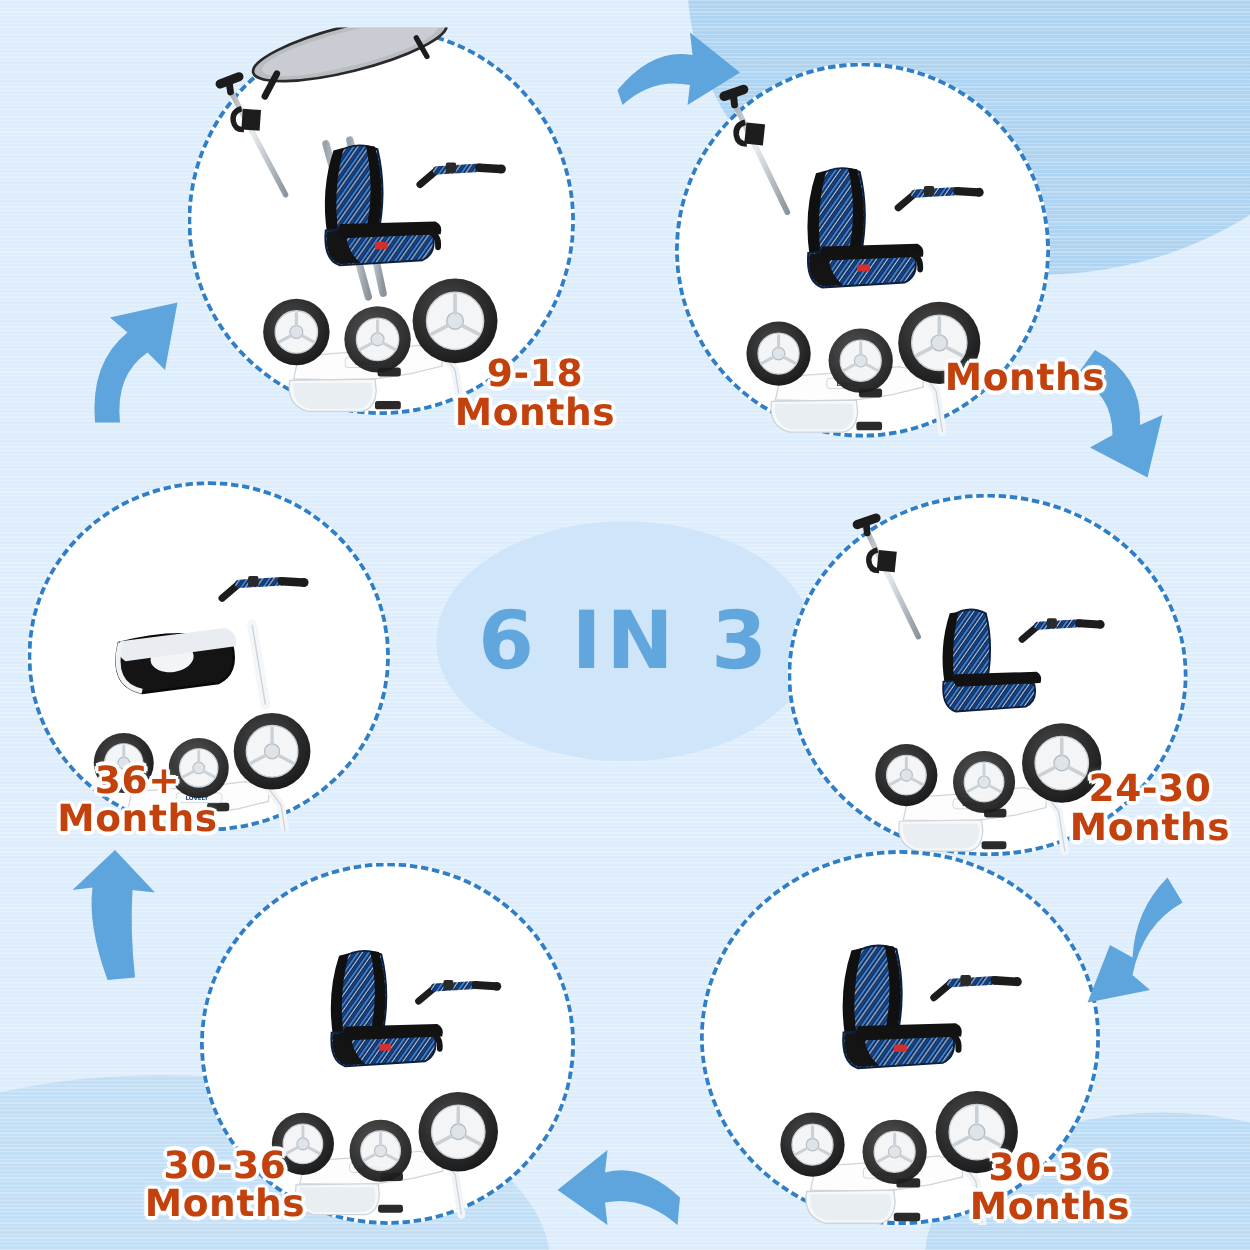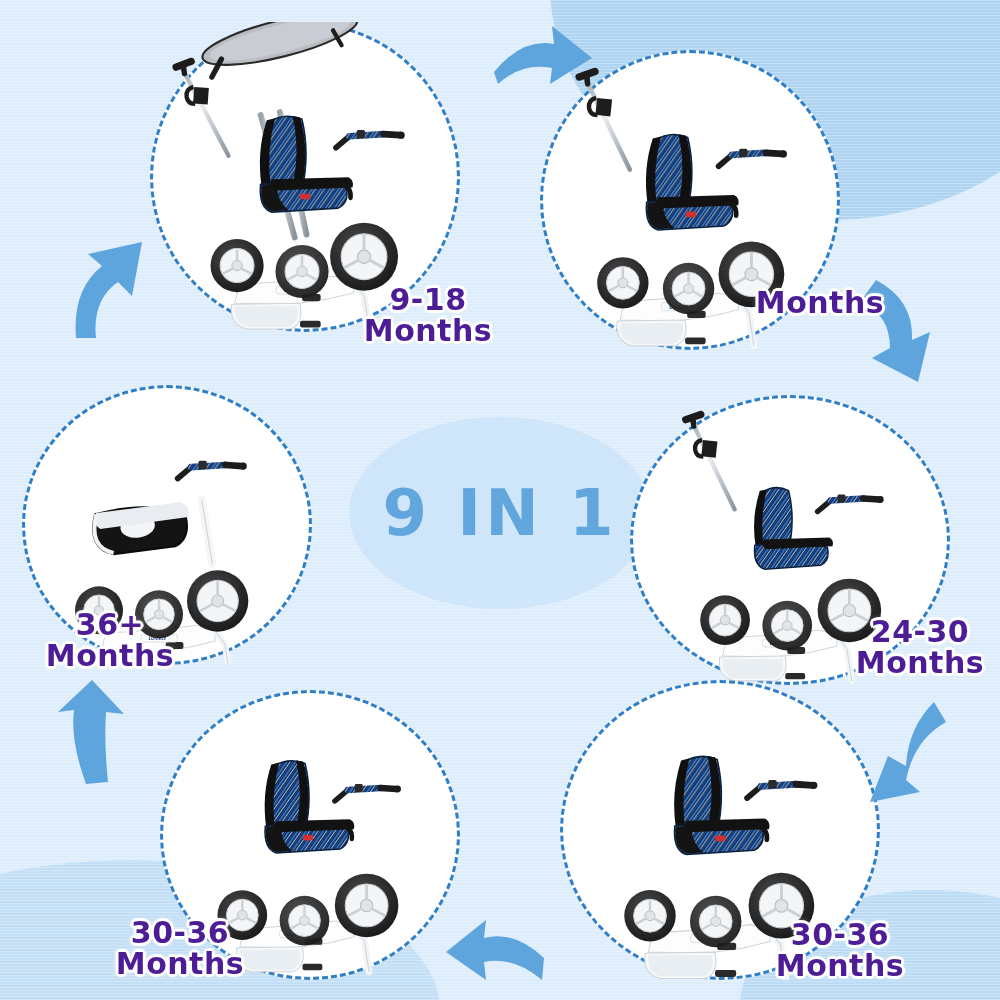--- a/index.html
+++ b/index.html
@@ -47,21 +47,21 @@
   .dashed{
     position:absolute;inset:0;border-radius:50%;
     background:#ffffff;
     border:3px dashed #2f7fc8;
   }
   .node .art{position:absolute;inset:0;}
   .node .art svg{width:100%;height:100%;display:block;}
 
   .label{
     position:absolute;text-align:center;z-index:6;
-    color:#4c1d95;font-weight:700;line-height:1.02;font-size:30px;
+    color:#c2410c;font-weight:700;line-height:1.02;font-size:30px;
     font-family:"DejaVu Sans", sans-serif;
     letter-spacing:.5px;
     text-shadow:
       -2px -2px 0 #fff, 2px -2px 0 #fff, -2px 2px 0 #fff, 2px 2px 0 #fff,
       -3px 0 0 #fff, 3px 0 0 #fff, 0 -3px 0 #fff, 0 3px 0 #fff,
       0 0 6px #fff;
     white-space:nowrap;
   }
 
   
@@ -94,21 +94,21 @@
 
 <div id="stage">
 
   <div class="bg-base"></div>
   <div class="bg-blob blob-tr"></div>
   <div class="bg-blob blob-bl"></div>
   <div class="bg-blob blob-br"></div>
   <div class="bg-texture"></div>
 
   <div class="center-circle"></div>
-  <div class="center-text">9 IN 1</div>
+  <div class="center-text">6 IN 3</div>
 
   <svg width="0" height="0" style="position:absolute" aria-hidden="true">
     <defs>
       <pattern id="fabric" width="14" height="14" patternUnits="userSpaceOnUse" patternTransform="rotate(35)">
         <rect width="14" height="14" fill="#0d2a55"></rect>
         <rect x="0" y="0" width="3" height="14" fill="#3f7fd0"></rect>
         <rect x="6" y="0" width="1.6" height="14" fill="#cfe0f6"></rect>
         <rect x="10" y="0" width="2" height="14" fill="#1d4f9c"></rect>
       </pattern>
       <linearGradient id="chrome" x1="0" y1="0" x2="1" y2="0">

